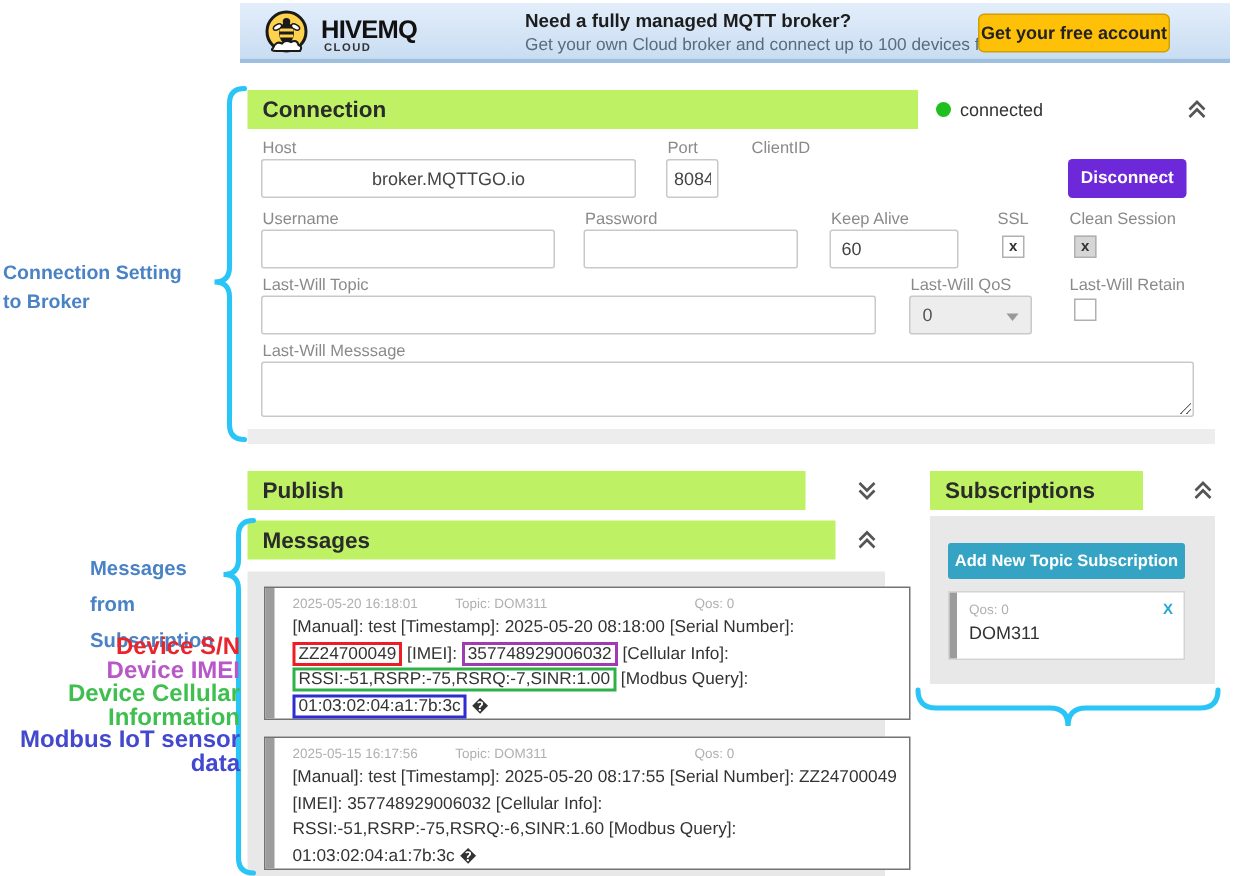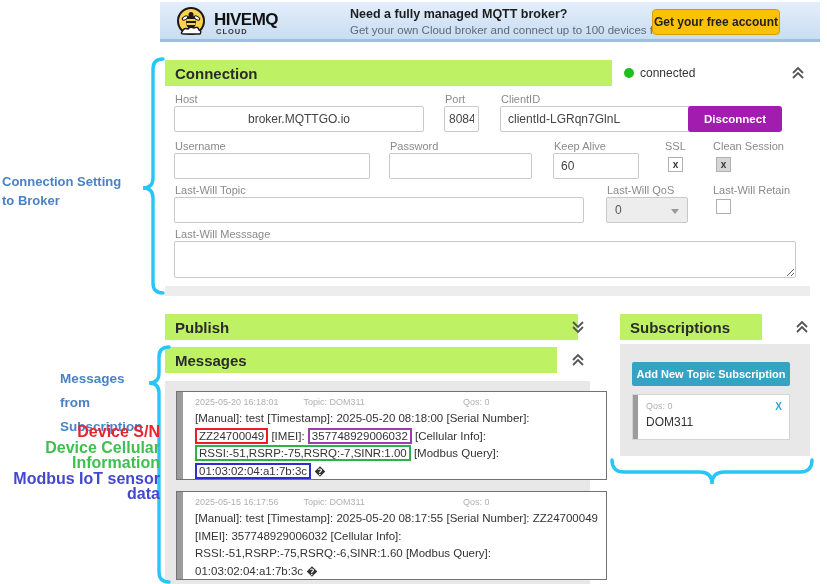--- a/index.html
+++ b/index.html
@@ -107,22 +107,21 @@
   <span class="status-label" style="left:640px; top:66px;">connected</span>
   <svg class="chev" style="left:790px; top:65px;" viewBox="0 0 16 16">
     <path d="M3,8 L8,3 L13,8 M3,13 L8,8 L13,13" fill="none" stroke="currentColor" stroke-width="1.8"></path>
   </svg>
 
   <span class="flabel" style="left:175px; top:93px;">Host</span>
   <input class="finput" style="left: 174px; top: 106px; width: 250px; text-align: center;" value="broker.MQTTGO.io">
   <span class="flabel" style="left:445px; top:93px;">Port</span>
   <input class="finput" style="left: 444px; top: 106px; width: 35px; padding: 0px 4px;" value="8084">
   <span class="flabel" style="left:501px; top:93px;">ClientID</span>
-  <input class="finput" style="left: 500px; top: 106px; width: 193px;" value="clientId-LGRqn7GlnL">
-  <button class="btn" style="left:688px; top:106px; width:94px; height:26px; font-size:11.5px;;background:#a21caf">Disconnect</button>
+  <button class="btn" style="left:712px; top:106px; width:79px; height:26px; font-size:11.5px;;background:#6d28d9">Disconnect</button>
 
   <span class="flabel" style="left:175px; top:140px;">Username</span>
   <input class="finput" style="left: 174px; top: 153px; width: 196px;" value="">
   <span class="flabel" style="left:390px; top:140px;">Password</span>
   <input class="finput" style="left: 389px; top: 153px; width: 143px;" value="">
   <span class="flabel" style="left:554px; top:140px;">Keep Alive</span>
   <input class="finput" style="left: 553px; top: 153px; width: 86px;" value="60">
   <span class="flabel" style="left:665px; top:140px;">SSL</span>
   <span class="checkbox" style="left:668px; top:157px;">x</span>
   <span class="flabel" style="left:713px; top:140px;">Clean Session</span>
@@ -136,21 +135,21 @@
     <span class="caret"></span>
   </div>
   <span class="flabel" style="left:713px; top:184px;">Last-Will Retain</span>
   <span class="checkbox" style="left:716px; top:199px;"></span>
 
   <span class="flabel" style="left:175px; top:228px;">Last-Will Messsage</span>
   <textarea class="ftextarea" style="left: 174px; top: 241px; width: 622px; height: 37px;"></textarea>
 
   <div class="gray-strip" style="left:165px; top:286px; width:645px; height:10px;"></div>
 
-  <div class="hdr-bar" style="left:165px; top:314px; width:413px;">
+  <div class="hdr-bar" style="left:165px; top:314px; width:372px;">
     <span class="hdr-title">Publish</span>
   </div>
   <svg class="chev" style="left:570px; top:319px;" viewBox="0 0 16 16">
     <path d="M3,3 L8,8 L13,3 M3,8 L8,13 L13,8" fill="none" stroke="currentColor" stroke-width="1.8"></path>
   </svg>
 
   <div class="hdr-bar" style="left:165px; top:347px; width:392px;">
     <span class="hdr-title">Messages</span>
   </div>
   <svg class="chev" style="left:570px; top:352px;" viewBox="0 0 16 16">
@@ -215,17 +214,18 @@
     <path d="M2,2 Q2,14 14,14 L90,14 Q102,14 102,26 Q102,14 114,14 L190,14 Q202,14 202,2" fill="none" stroke="currentColor" stroke-width="3.4" stroke-linecap="round"></path>
   </svg>
 
   <div class="note" style="left:2px; top:172px; font-size:13px; line-height:19px;;color:#4a82c6">Connection Setting
 to Broker</div>
   <div class="note" style="left:60px; top:367px; font-size:13.5px; line-height:24px;;color:#4a82c6">Messages
 from
 Subscription</div>
   <div class="legend">
     <div style=";color:#e8252d">Device S/N</div>
+    <div style=";color:#b757c8">Device IMEI</div>
     <div style=";color:#3fbf4f">Device Cellular Information</div>
     <div style=";color:#4348ce">Modbus IoT sensor data</div>
   </div>
 
 </div>
 
 </body></html>

